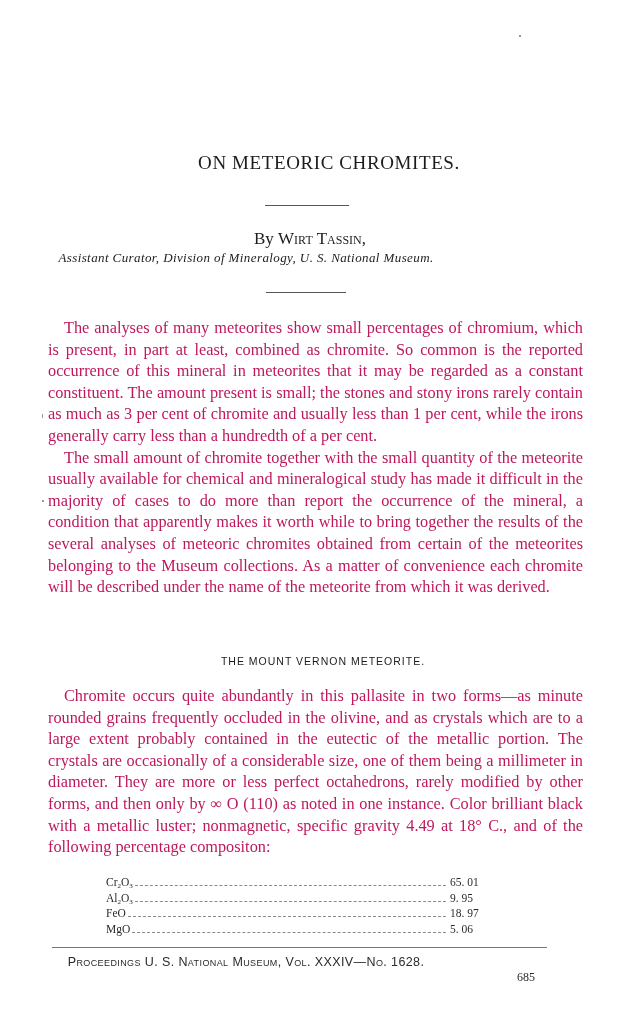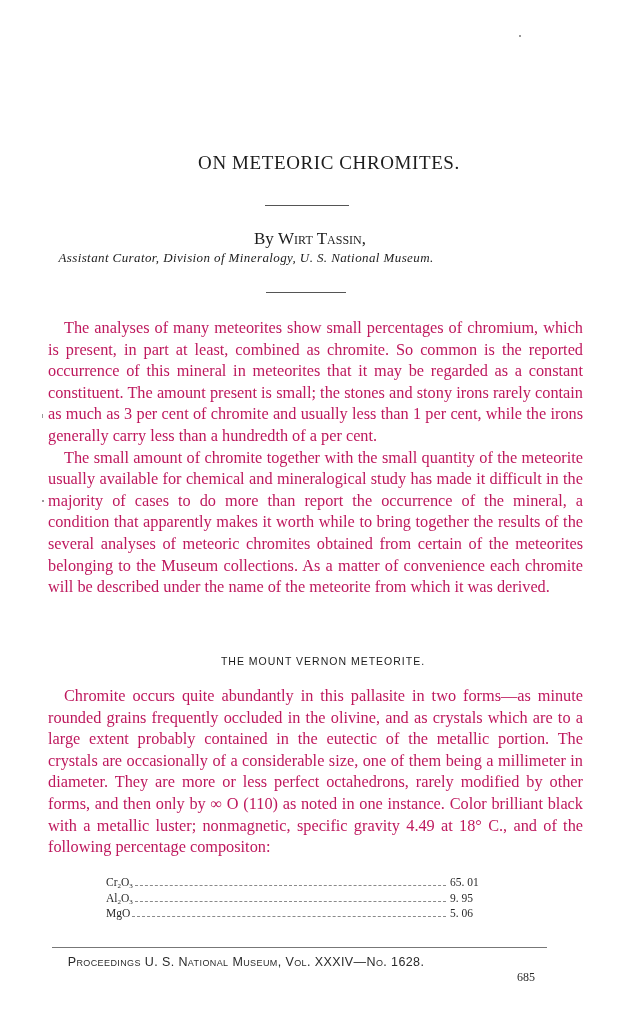--- a/index.html
+++ b/index.html
@@ -181,20 +181,25 @@
       <span class="comp-label"><span>Cr</span><sub>2</sub><span>O</span><sub>3</sub></span>
       <span class="comp-leader"></span>
       <span class="comp-value">65. 01</span>
     </div>
     <div class="comp-row">
       <span class="comp-label"><span>Al</span><sub>2</sub><span>O</span><sub>3</sub></span>
       <span class="comp-leader"></span>
       <span class="comp-value">9. 95</span>
     </div>
     <div class="comp-row">
+      <span class="comp-label"><span>FeO</span><sub></sub><span></span><sub></sub></span>
+      <span class="comp-leader"></span>
+      <span class="comp-value">18. 97</span>
+    </div>
+    <div class="comp-row">
       <span class="comp-label"><span>MgO</span><sub></sub><span></span><sub></sub></span>
       <span class="comp-leader"></span>
       <span class="comp-value">5. 06</span>
     </div>
   </div>
 
   <div class="footer-rule"></div>
 
   <div class="footer-text">Proceedings U. S. National Museum, Vol. XXXIV—No. 1628.</div>
 

